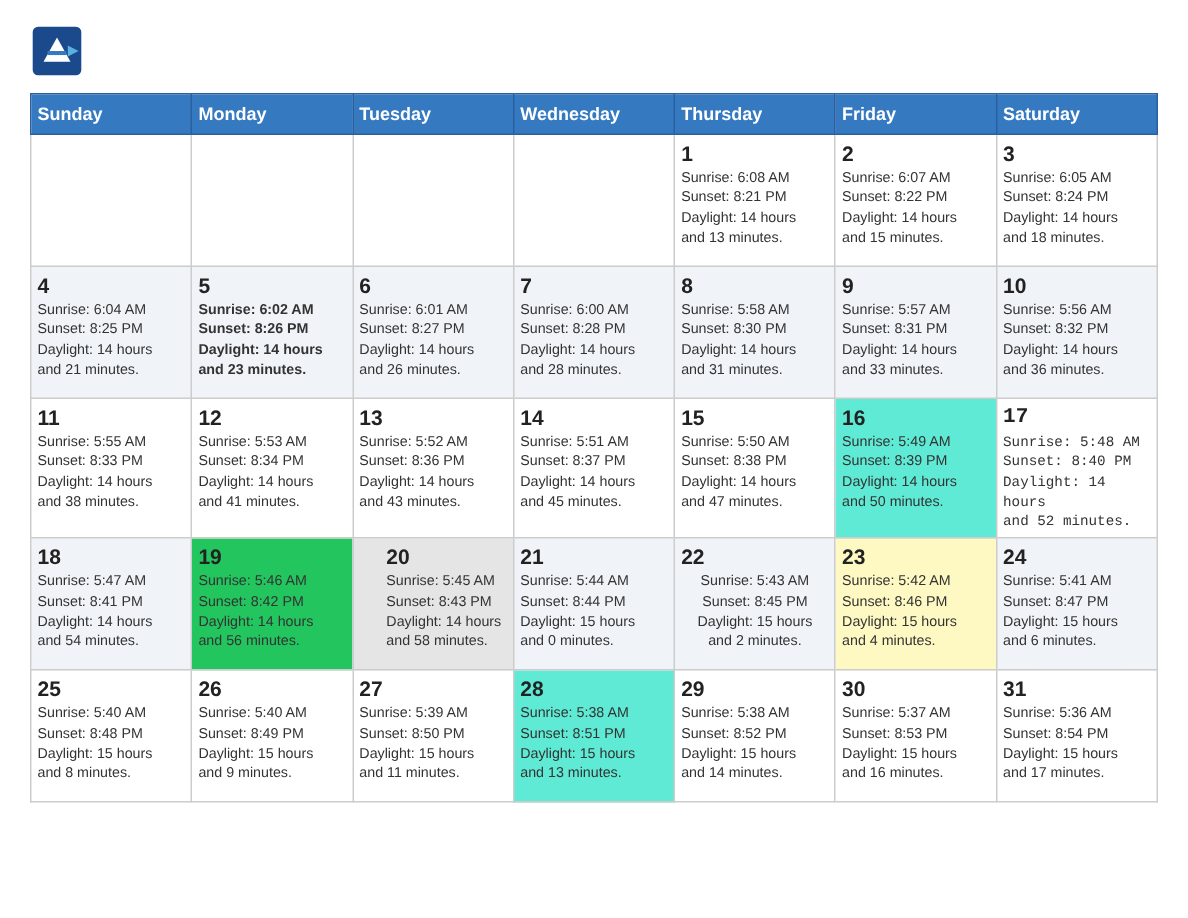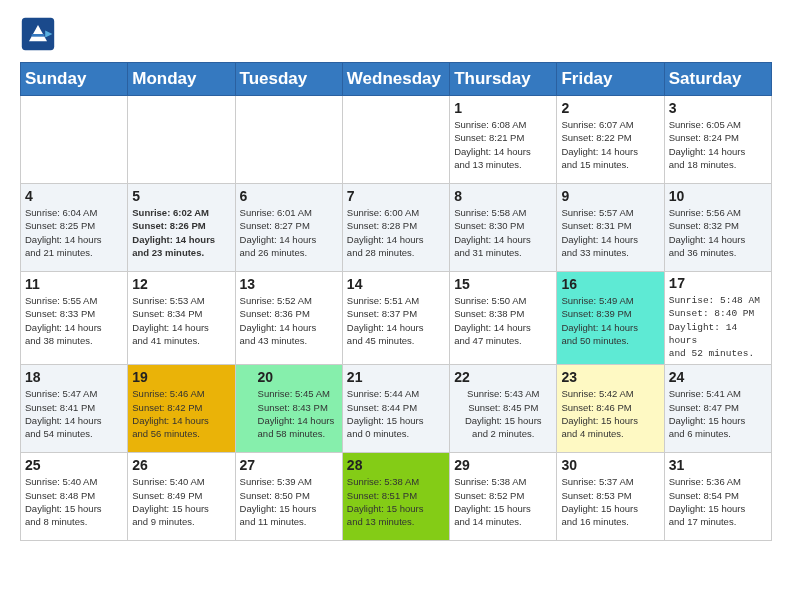--- a/index.html
+++ b/index.html
@@ -43,21 +43,21 @@
       font-weight: bold;
     }
     table {
       width: 100%;
       border-collapse: collapse;
       table-layout: fixed;
     }
     th {
       background-color: #3579c0;
       color: #fff;
-      font-size: 17px;
+      font-size: 12px;
       font-weight: bold;
       padding: 6px 4px;
       text-align: left;
       border: 1px solid #2a60a0;
     }
     td {
       border: 1px solid #ccc;
       vertical-align: top;
       padding: 4px 4px;
       font-size: 10px;
@@ -256,28 +256,28 @@
           </td>
         </tr>
         <tr>
           <td style="background-color: rgb(240, 244, 248);">
             <span class="day-num">18</span>
             <div class="day-info" style="white-space: pre-line;">Sunrise: 5:47 AM
 Sunset: 8:41 PM
 Daylight: 14 hours
 and 54 minutes.</div>
           </td>
-          <td style="background-color: #eab308;">
+          <td style="background-color: #22c55e;">
             <span class="day-num">19</span>
             <div class="day-info" style="white-space: pre-line;">Sunrise: 5:46 AM
 Sunset: 8:42 PM
 Daylight: 14 hours
 and 56 minutes.</div>
           </td>
-          <td style="background-color: #86efac; padding-left: 22px;">
+          <td style="background-color: #e5e5e5; padding-left: 22px;">
             <span class="day-num">20</span>
             <div class="day-info" style="white-space: pre-line;">Sunrise: 5:45 AM
 Sunset: 8:43 PM
 Daylight: 14 hours
 and 58 minutes.</div>
           </td>
           <td style="background-color: rgb(240, 244, 248);">
             <span class="day-num">21</span>
             <div class="day-info" style="white-space: pre-line;">Sunrise: 5:44 AM
 Sunset: 8:44 PM
@@ -321,21 +321,21 @@
 Daylight: 15 hours
 and 9 minutes.</div>
           </td>
           <td style="background-color: rgb(255, 255, 255);">
             <span class="day-num">27</span>
             <div class="day-info" style="white-space: pre-line;">Sunrise: 5:39 AM
 Sunset: 8:50 PM
 Daylight: 15 hours
 and 11 minutes.</div>
           </td>
-          <td style="background-color: #84cc16; margin-top: 21px;">
+          <td style="background-color: #5eead4; margin-top: 21px;">
             <span class="day-num">28</span>
             <div class="day-info" style="white-space: pre-line;">Sunrise: 5:38 AM
 Sunset: 8:51 PM
 Daylight: 15 hours
 and 13 minutes.</div>
           </td>
           <td style="background-color: rgb(255, 255, 255);">
             <span class="day-num">29</span>
             <div class="day-info" style="white-space: pre-line;">Sunrise: 5:38 AM
 Sunset: 8:52 PM

